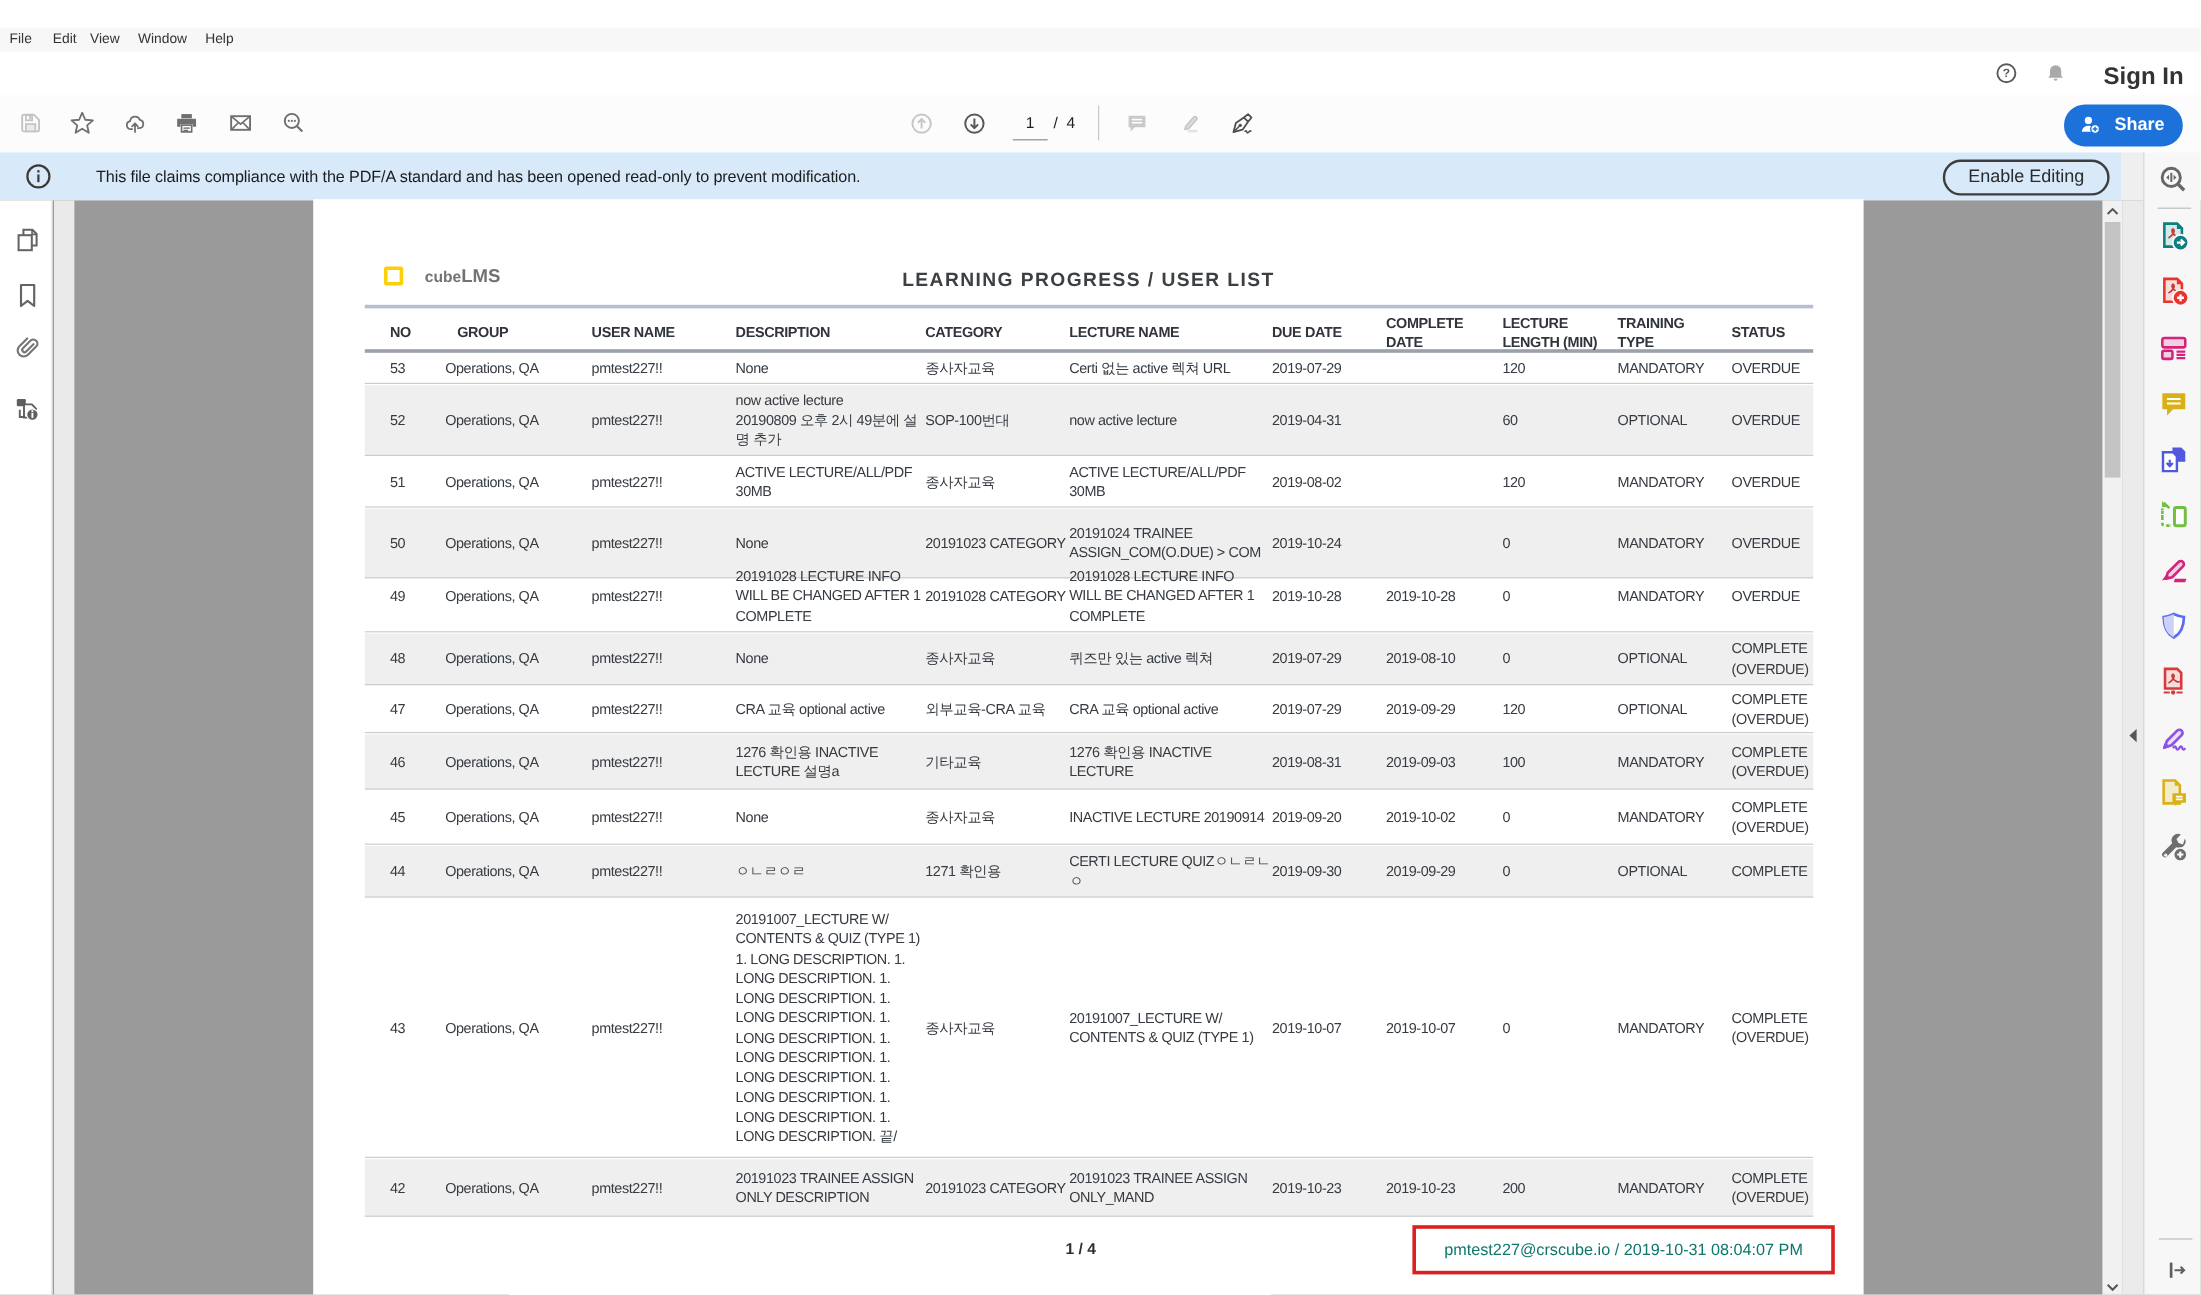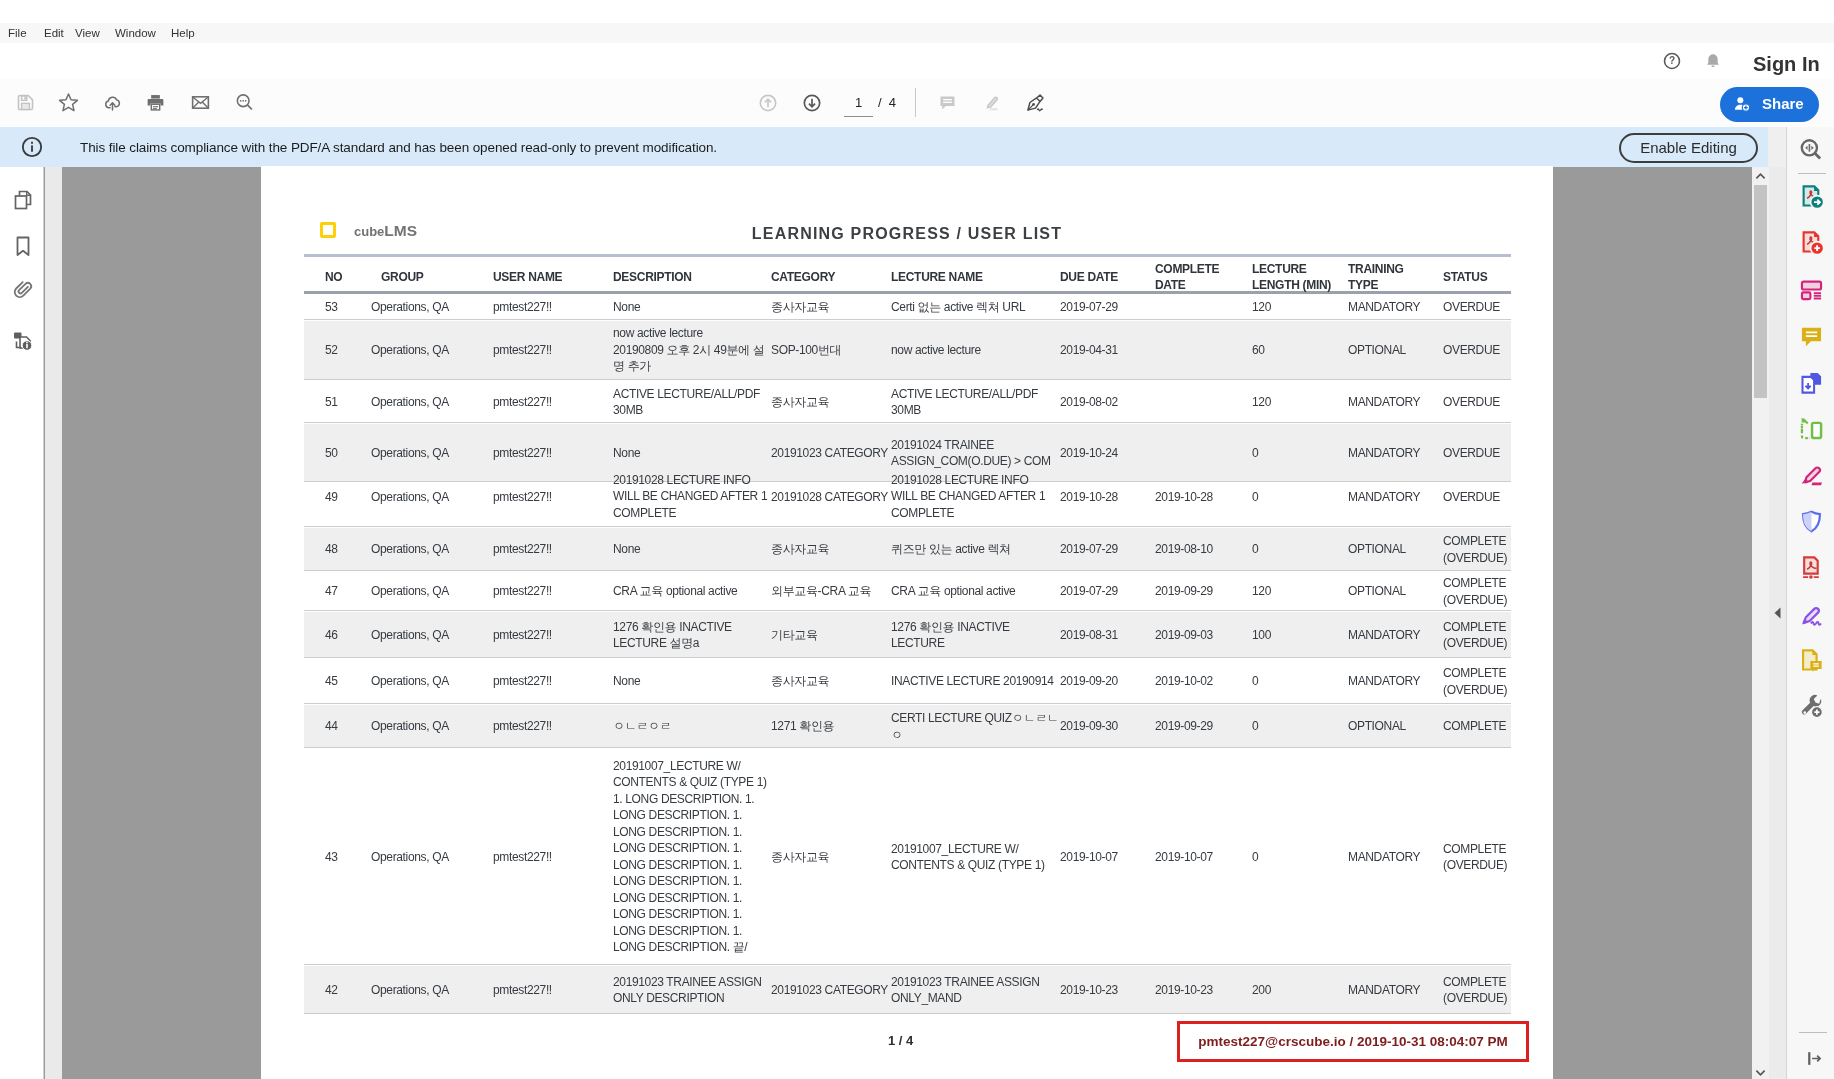--- a/index.html
+++ b/index.html
@@ -35,21 +35,21 @@
 #logotext { position:absolute; left:77px; top:56px; height:17px; line-height:17px; font-size:13px; color:#737373;margin-left:16px; }
 #pagetitle { position:absolute; left:0; top:59px; width:1292px; text-align:center; font-size:16px; font-weight:bold; letter-spacing:1.2px; color:#3d4043; }
 .rule1 { position:absolute; left:43px; top:88px; width:1207px; height:3px; background:#b7becd; }
 .rule2 { position:absolute; left:43px; top:125px; width:1207px; height:3px; background:#9aa1ab; }
 .hdr { position:absolute; top:0; font-size:12px; font-weight:bold; letter-spacing:-0.3px; color:#31353b; line-height:16px; }
 .row { position:absolute; left:43px; width:1207px; border-bottom:1px solid #ccc; }
 .row.shade { background:#efefef; }
 .cl { position:absolute; top:50%; transform:translateY(-50%); font-size:12px; letter-spacing:-0.35px; color:#363b41; line-height:16.5px; white-space:nowrap; }
 #footer14 { position:absolute; left:627px; top:867px; font-size:13px; font-weight:bold; color:#2e2e2e; }
 #redbox { position:absolute; left:916px; top:855px; width:352px; height:41px; border:3px solid #dd1f1f; }
-#redboxtext { position:absolute; left:0; top:0; width:100%; height:100%; display:flex; align-items:center; justify-content:center; font-size:13.5px; font-weight:bold; color:#7f1d1d; }
+#redboxtext { position:absolute; left:0; top:0; width:100%; height:100%; display:flex; align-items:center; justify-content:center; font-size:13.5px; font-weight:normal; color:#0f766e; }
 </style></head>
 <body>
 <div id="stage">
 
 
   <div id="menubar">
     <div class="menuitem" style="left:8px">File</div>
     <div class="menuitem" style="left:44px">Edit</div>
     <div class="menuitem" style="left:75px">View</div>
     <div class="menuitem" style="left:115px">Window</div>

